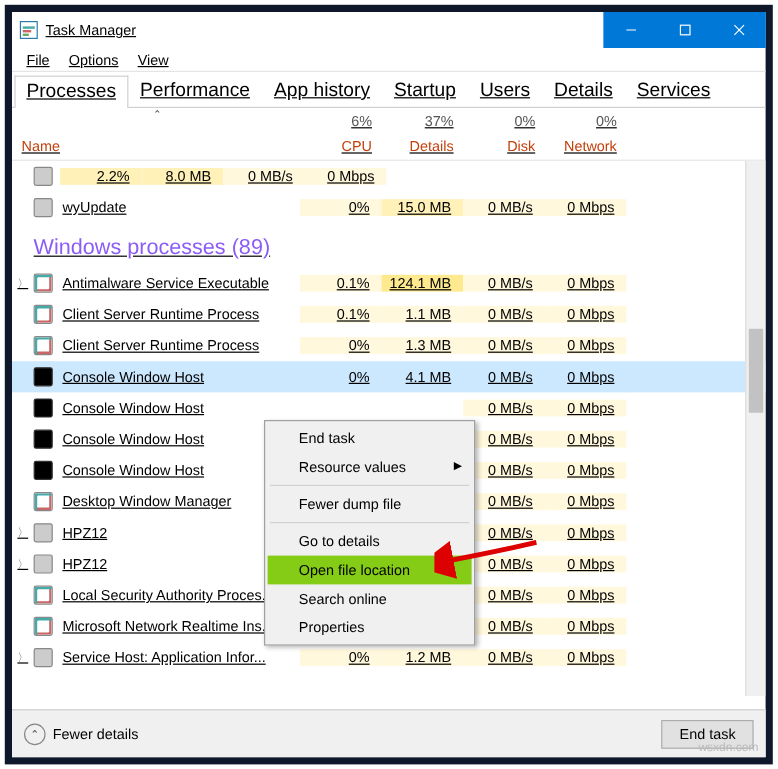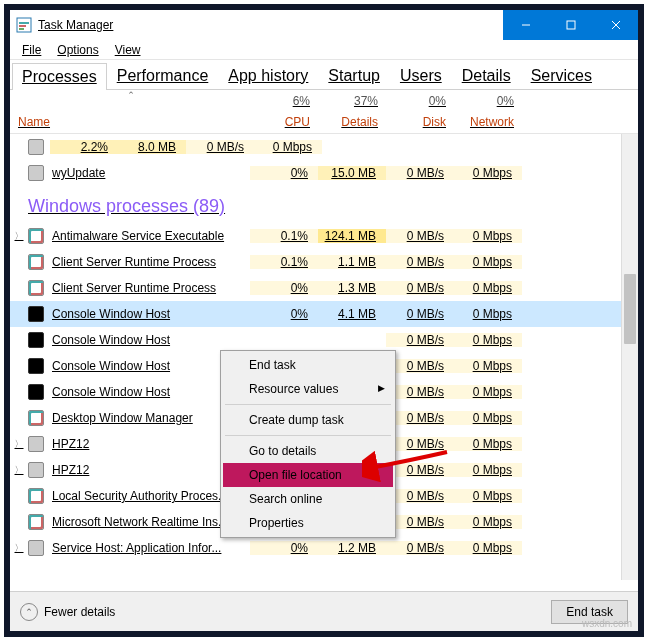--- a/index.html
+++ b/index.html
@@ -35,21 +35,21 @@
   .row .c { flex:0 0 68px; text-align:right; padding-right:10px; }
   .row .c0 { background:#fff8dd; }
   .row .c1 { background:#fff1b8; }
   .row .c2 { background:#ffe98f; }
   .row.sel .c0, .row.sel .c1, .row.sel .c2 { background:#cce8ff; }
   .grouphdr { color:#8b5cf6; font-size:18px; padding:10px 0 6px 18px; }
   .scrollbar { position:absolute; right:0; top:44px; bottom:0; width:17px; background:#f0f0f0; border-left:1px solid #ddd;}
   .scrollthumb { position:absolute; left:2px; right:2px; top:140px; height:70px; background:#c2c2c2; border-radius:1px;}
   .context { position:absolute; left:210px; top:340px; width:176px; background:#f0f0f0; border:1px solid #a0a0a0; box-shadow:2px 2px 4px rgba(0,0,0,0.3); z-index:10; padding:2px;}
   .ctxitem { padding:5px 20px 5px 26px; cursor:default; position:relative; font-size:12px;}
-  .ctxitem.hl { background:#be185d; }
+  .ctxitem.hl { background:#84cc16; }
   .ctxsep { height:1px; background:#d0d0d0; margin:3px 2px; }
   .ctxarrow { position:absolute; right:8px; top:6px; font-size:9px;}
   .arrow-annot { position:absolute; left:352px; top:440px; z-index:20; pointer-events:none;}
   .footer { position:absolute; bottom:0; left:0; right:0; height:40px; border-top:1px solid #d0d0d0; display:flex; align-items:center; padding:0 10px; background:#f0f0f0;}
   .fewer { display:flex; align-items:center; gap:6px; cursor:default;}
   .fewer .circ { width:18px; height:18px; border:1px solid #888; border-radius:50%; display:flex; align-items:center; justify-content:center; font-size:9px; color:#555;}
   .endtask { margin-left:auto; padding:4px 14px; border:1px solid #adadad; background:#e1e1e1; cursor:default;}
   .watermark { position:absolute; right:6px; bottom:2px; font-size:10px; color:#bbb; z-index:30;}
   .ico.cmd { background:#000; border-color:#333;}
   .ico.grid { background:linear-gradient(#fff,#fff); box-shadow: inset 2px 2px 0 #4aa, inset -2px -2px 0 #c66;}
@@ -267,21 +267,21 @@
       </div>
     <div class="scrollbar">
       <div class="scrollthumb"></div>
     </div>
   </div>
 
   <div class="context" id="ctx">
       <div class="ctxitem">End task</div>
       <div class="ctxitem">Resource values<span class="ctxarrow">▶</span></div>
       <div class="ctxsep"></div>
-      <div class="ctxitem">Create dump task</div>
+      <div class="ctxitem">Fewer dump file</div>
       <div class="ctxsep"></div>
       <div class="ctxitem">Go to details</div>
       <div class="ctxitem hl">Open file location</div>
       <div class="ctxitem">Search online</div>
       <div class="ctxitem">Properties</div>
     </div>
 
   <svg class="arrow-annot" width="90" height="40" viewBox="0 0 90 40">
     <defs>
         <marker id="ah" markerWidth="8" markerHeight="8" refX="2" refY="4" orient="auto">

